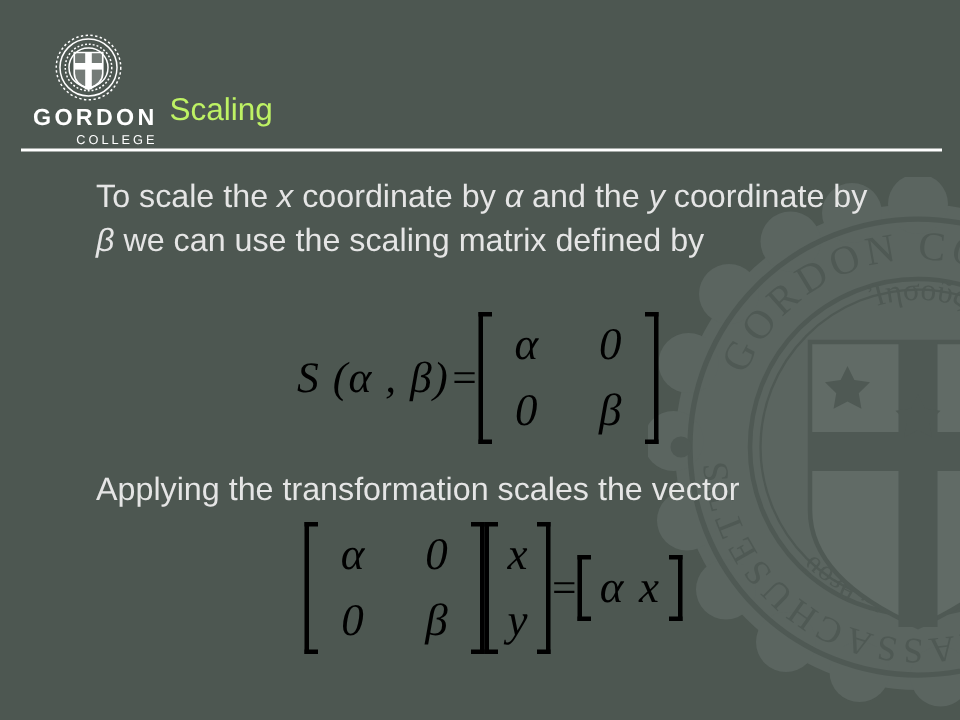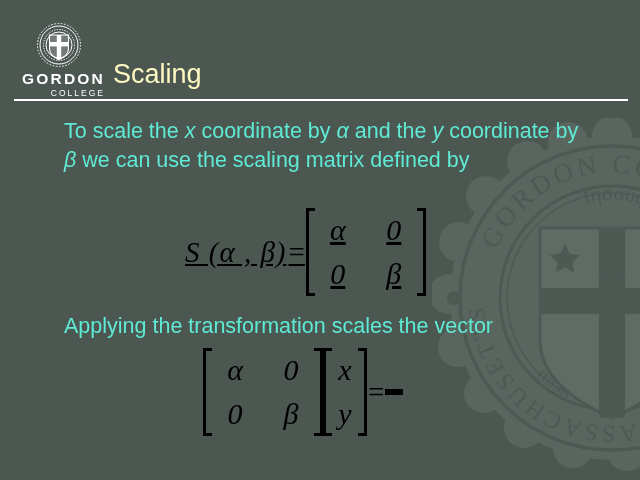--- a/index.html
+++ b/index.html
@@ -69,39 +69,39 @@
     font-size: 8.5px;
     font-weight: normal;
     letter-spacing: 2.0px;
     line-height: 13px;
     text-indent: 2.0px;
   }
   .slide-title {
     position: absolute;
     left: 113px;
     top: 60px;
-    color: #fef9c3;
-    font-size: 27px;
+    color: #bef264;
+    font-size: 21px;
     font-weight: normal;
     line-height: 28px;
     white-space: nowrap;
   }
   .title-rule {
     position: absolute;
     left: 14px;
     top: 99px;
     width: 614px;
     height: 2px;
     background: #ffffff;
   }
 
   
   .body-text {
     position: absolute;
-    color: #5eead4;
+    color: #e5e5e5;
     font-size: 21.5px;
     line-height: 29px;
     font-weight: normal;
   }
   .para-1 {
     left: 64px;
     top: 117px;
     width: 520px;
   }
   .para-2 {
@@ -115,21 +115,21 @@
   }
 
   
   .math {
     position: absolute;
     color: #000000;
     font-family: "Liberation Serif", serif;
     display: flex;
     align-items: center;
   }
-  .eq1 { left: 185px; top: 208px; text-decoration: underline; }
+  .eq1 { left: 198px; top: 208px; }
   .eq2 { left: 203px; top: 348px; }
 
   .m-lead {
     font-size: 29px;
     font-style: italic;
     letter-spacing: 1px;
     white-space: nowrap;
     padding-right: 1px;
   }
   .m-eq {
@@ -358,20 +358,23 @@
         </span>
     </span>
 
     <span class="m-eq">=</span>
 
     <span class="matrix">
       <span class="brk left">
           <i></i>
         </span>
       <span class="mbody">
+        <span class="mrow">
+          <span class="mcell pair">α x</span>
+        </span>
       </span>
       <span class="brk right">
           <i></i>
         </span>
     </span>
   </div>
 
 </div>
 
 </body></html>

